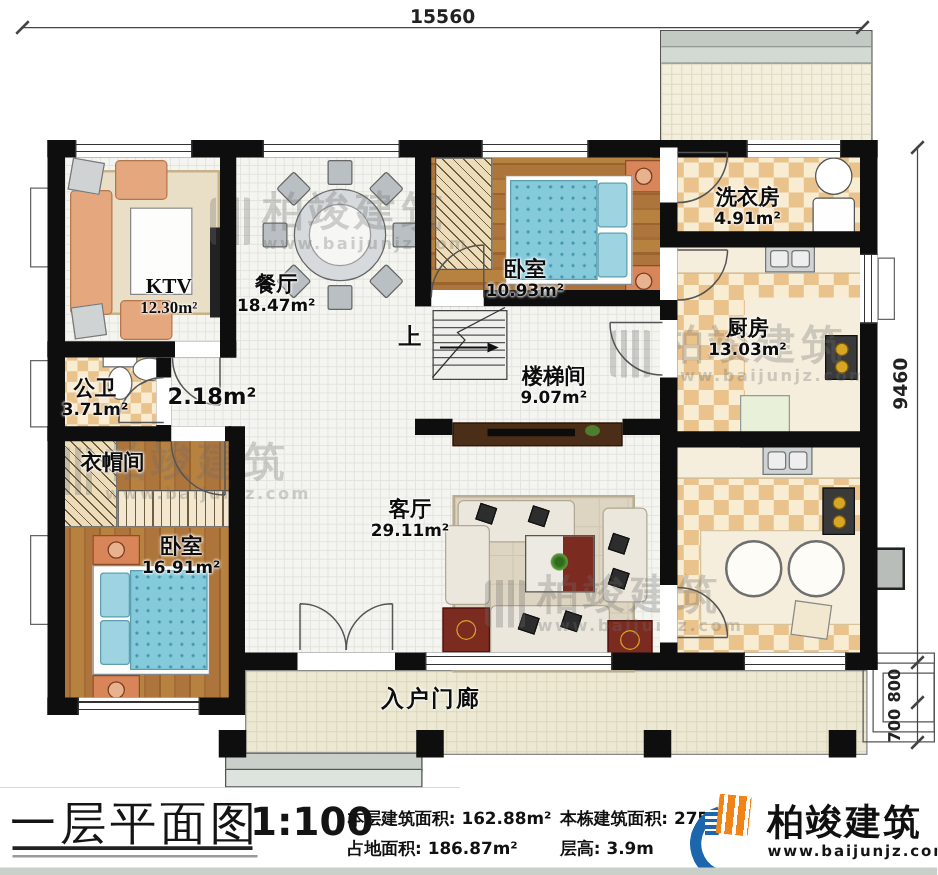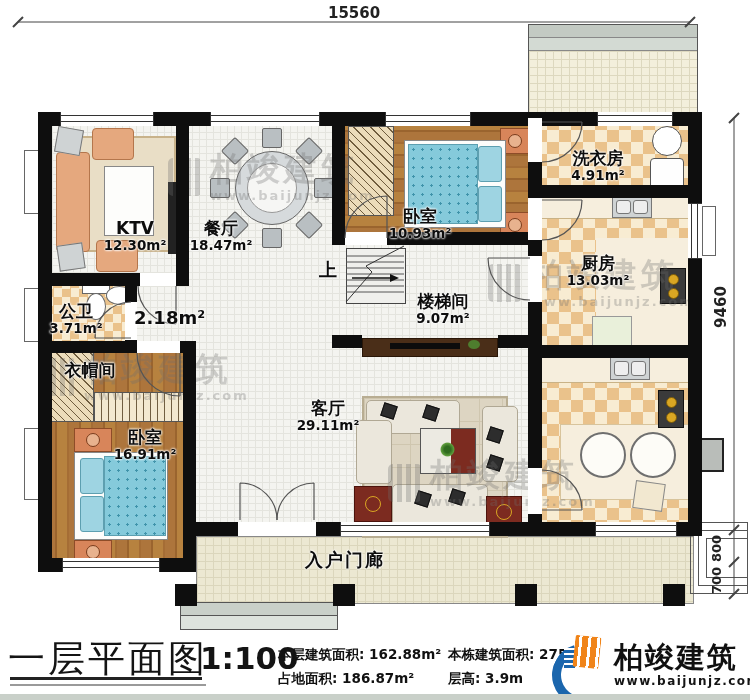--- a/index.html
+++ b/index.html
@@ -263,21 +263,21 @@
       <path d="M352,278 L390,278" stroke="#111" stroke-width="1.5" fill="none"></path>
       <path d="M390,274 L399,278 L390,282 Z" fill="#111"></path>
     </g>
   </svg>
 
   <div class="dim" style="left:328px;top:4px;font-size:15px;">15560</div>
   <div class="dim vdim" style="left:700px;top:298px;font-size:15px;">9460</div>
   <div class="dim vdim" style="left:703px;top:541px;font-size:13px;">800</div>
   <div class="dim vdim" style="left:703px;top:573px;font-size:13px;">700</div>
 
-  <div class="rlabel" style="left:95px;top:219px;width:80px;">
+  <div class="rlabel" style="left:95px;top:219px;width:80px;font-family:Liberation Serif, serif;">
     <span class="rname">KTV</span>
     <span class="rarea">12.30m²</span>
   </div>
   <div class="rlabel" style="left:181px;top:219px;width:80px;">
     <span class="rname">餐厅</span>
     <span class="rarea">18.47m²</span>
   </div>
   <div class="rlabel" style="left:380px;top:207px;width:80px;">
     <span class="rname">卧室</span>
     <span class="rarea">10.93m²</span>

